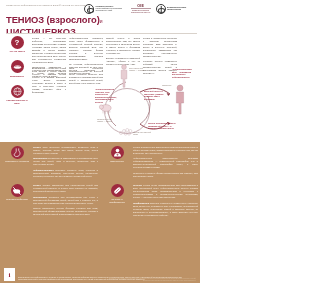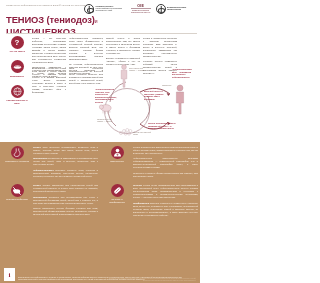--- a/index.html
+++ b/index.html
@@ -118,21 +118,21 @@
 </style>
 </head>
 <body>
 
 <div class="poster">
 
   <div class="header">
     <div class="kicker">Совместная информационная памятка ВОЗ/ФАО/МЭБ по зоонозам</div>
 
     <div class="title">
-      <span>ТЕНИОЗ (тениодоз)</span><span class="and">и</span>
+      <span>ТЕНИОЗ (взрослого)</span><span class="and">и</span>
       <span class="l2">ЦИСТИЦЕРКОЗ</span>
     </div>
 
     <div class="logos">
       <div class="logo">
         <span class="logo-mark"></span>
         <span class="logo-txt">
           <span class="b">Продовольственная и</span>
           <span>сельскохозяйственная организация</span>
           <span>Объединённых Наций</span>

